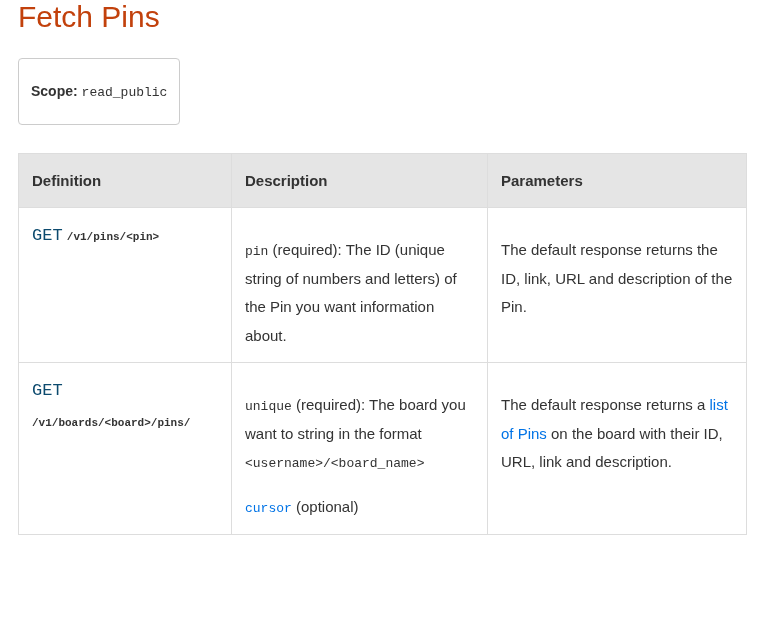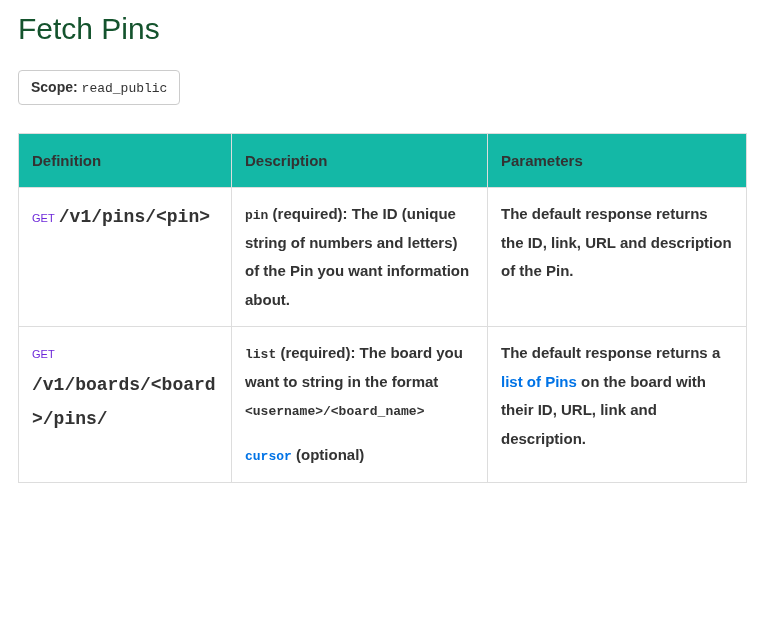--- a/index.html
+++ b/index.html
@@ -7,29 +7,29 @@
     margin: 0;
     padding: 0 18px 0 18px;
     font-family: "Helvetica Neue", Helvetica, Arial, sans-serif;
     color: #333;
     background: #fff;
     width: 765px;
   }
   h2.page-title {
     font-size: 30px;
     font-weight: 300;
-    color: #14532d;
+    color: #c2410c;
     margin: 0 0 24px 0;
-    padding-top: 12px;
+    padding-top: 0;
   }
   .scope-box {
     display: inline-block;
     border: 1px solid #ccc;
     border-radius: 4px;
-    padding: 8px 12px;
+    padding: 24px 12px;
     font-size: 14px;
     color: #333;
     margin-bottom: 28px;
   }
   .scope-box .label { font-weight: 700; }
   code, .mono {
     font-family: Menlo, Consolas, "Courier New", monospace;
     font-size: 13px;
   }
   table {
@@ -44,40 +44,40 @@
   th, td {
     border: 1px solid #ddd;
     text-align: left;
     vertical-align: top;
     padding: 12px 13px;
     font-size: 15px;
     line-height: 1.9;
     word-wrap: break-word;
   }
   th {
-    background: #14b8a6;
+    background: #e5e5e5;
     font-weight: 700;
     font-size: 15px;
     color: #333;
     line-height: 1.4;
     padding: 16px 13px;
   }
   td .method {
-    font-family: Liberation Sans, sans-serif;
-    font-size: 11px;
+    font-family: Liberation Mono, monospace;
+    font-size: 17px;
     font-weight: 400;
-    color: #6d28d9;
+    color: #0c4a6e;
   }
   td .path {
     font-family: Menlo, Consolas, "Courier New", monospace;
-    font-size: 18px;
+    font-size: 11px;
     font-weight: 700;
     color: #333;
   }
-  td p { margin: 0 0 16px 0; font-weight: bold; }
+  td p { margin: 16px 0 16px 0; }
   td p:last-child { margin-bottom: 0; }
   a, .link {
     color: #0073e6;
     text-decoration: none;
     cursor: pointer;
   }
   .param-name {
     font-family: Menlo, Consolas, "Courier New", monospace;
     font-size: 13px;
   }
@@ -113,21 +113,21 @@
         <td>
           <p><span class="param-name">pin</span><span> (required): </span><span>The ID (unique string of numbers and letters) of the Pin you want information about.</span></p>
         </td>
         <td>
           <p><span>The default response returns the ID, link, URL and description of the Pin.</span></p>
         </td>
       </tr>
       <tr>
         <td><span class="method">GET</span> <span class="path">/v1/boards/&lt;board&gt;/pins/</span></td>
         <td>
-          <p><span class="param-name">list</span><span> (required): </span><span>The board you want to string in the format </span><span class="mono">&lt;username&gt;/&lt;board_name&gt;</span></p>
+          <p><span class="param-name">unique</span><span> (required): </span><span>The board you want to string in the format </span><span class="mono">&lt;username&gt;/&lt;board_name&gt;</span></p>
           <p><a class="param-name link">cursor</a><span> (optional)</span></p>
         </td>
         <td>
           <p><span>The default response returns a </span><a class="link">list of Pins</a><span> on the board with their ID, URL, link and description.</span></p>
         </td>
       </tr>
     </tbody>
 </table>
 
 

